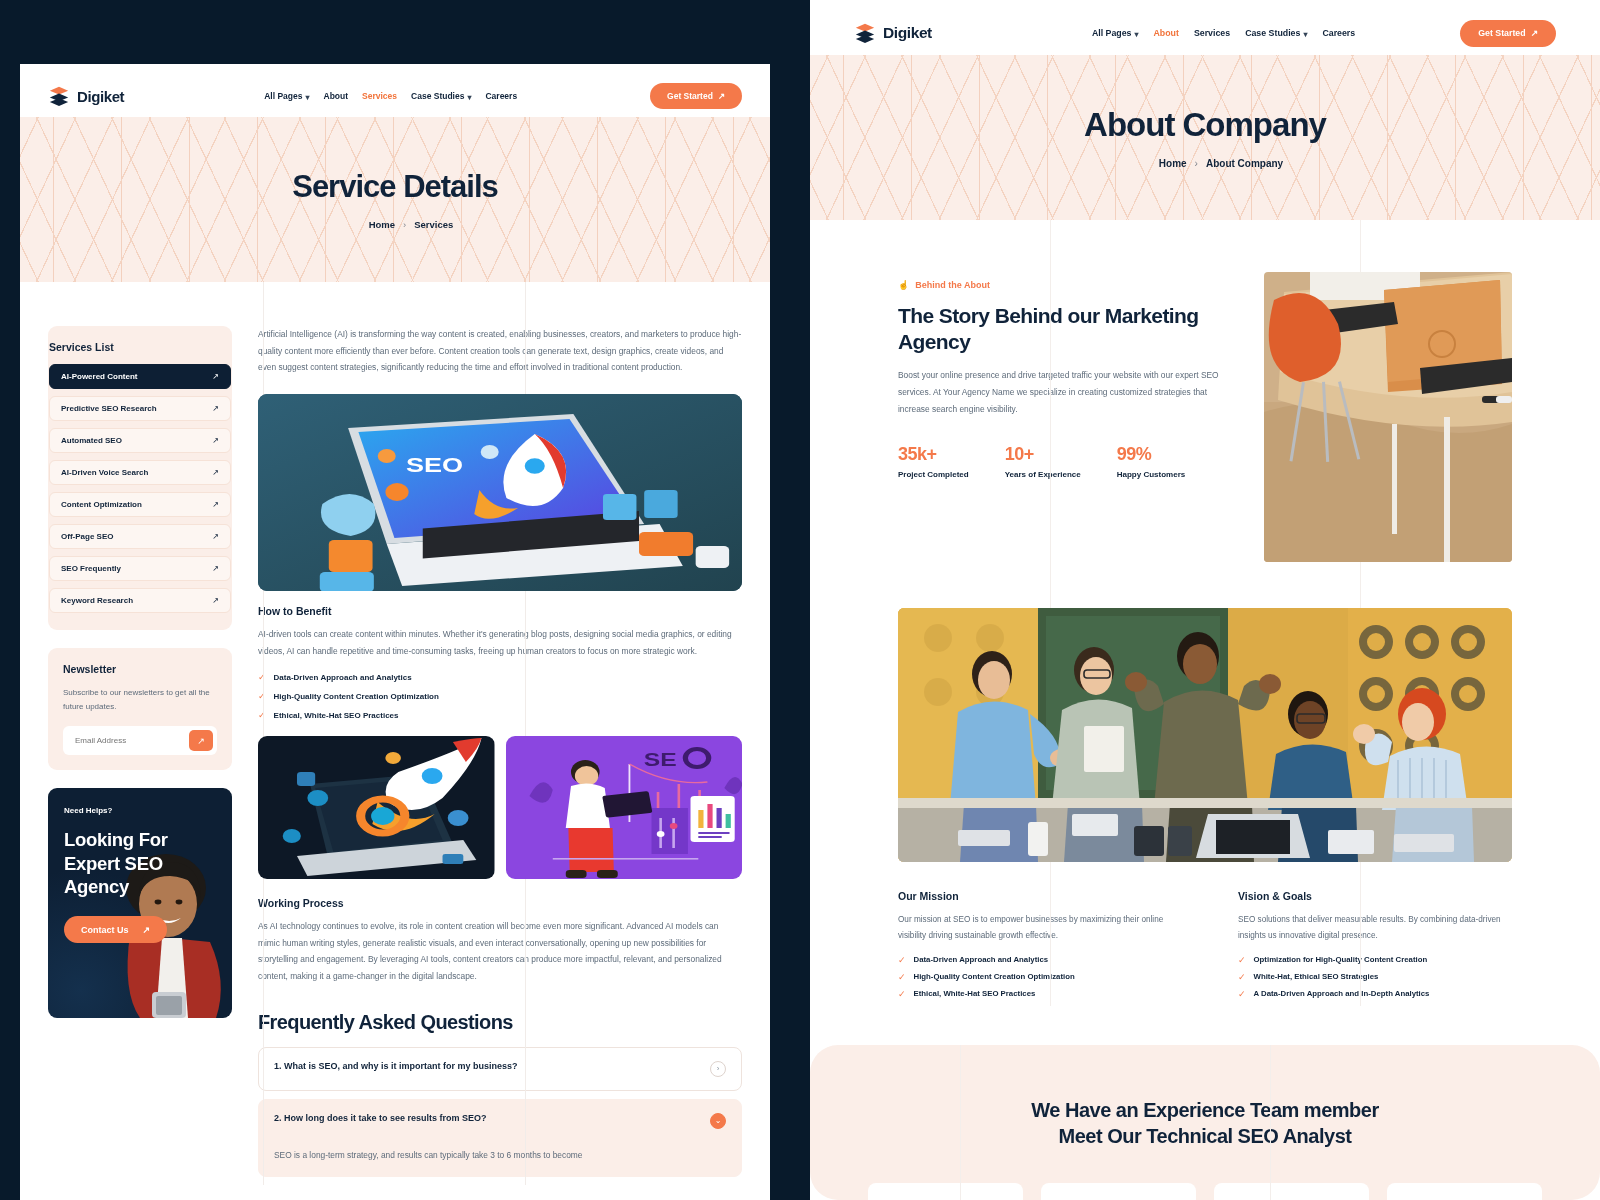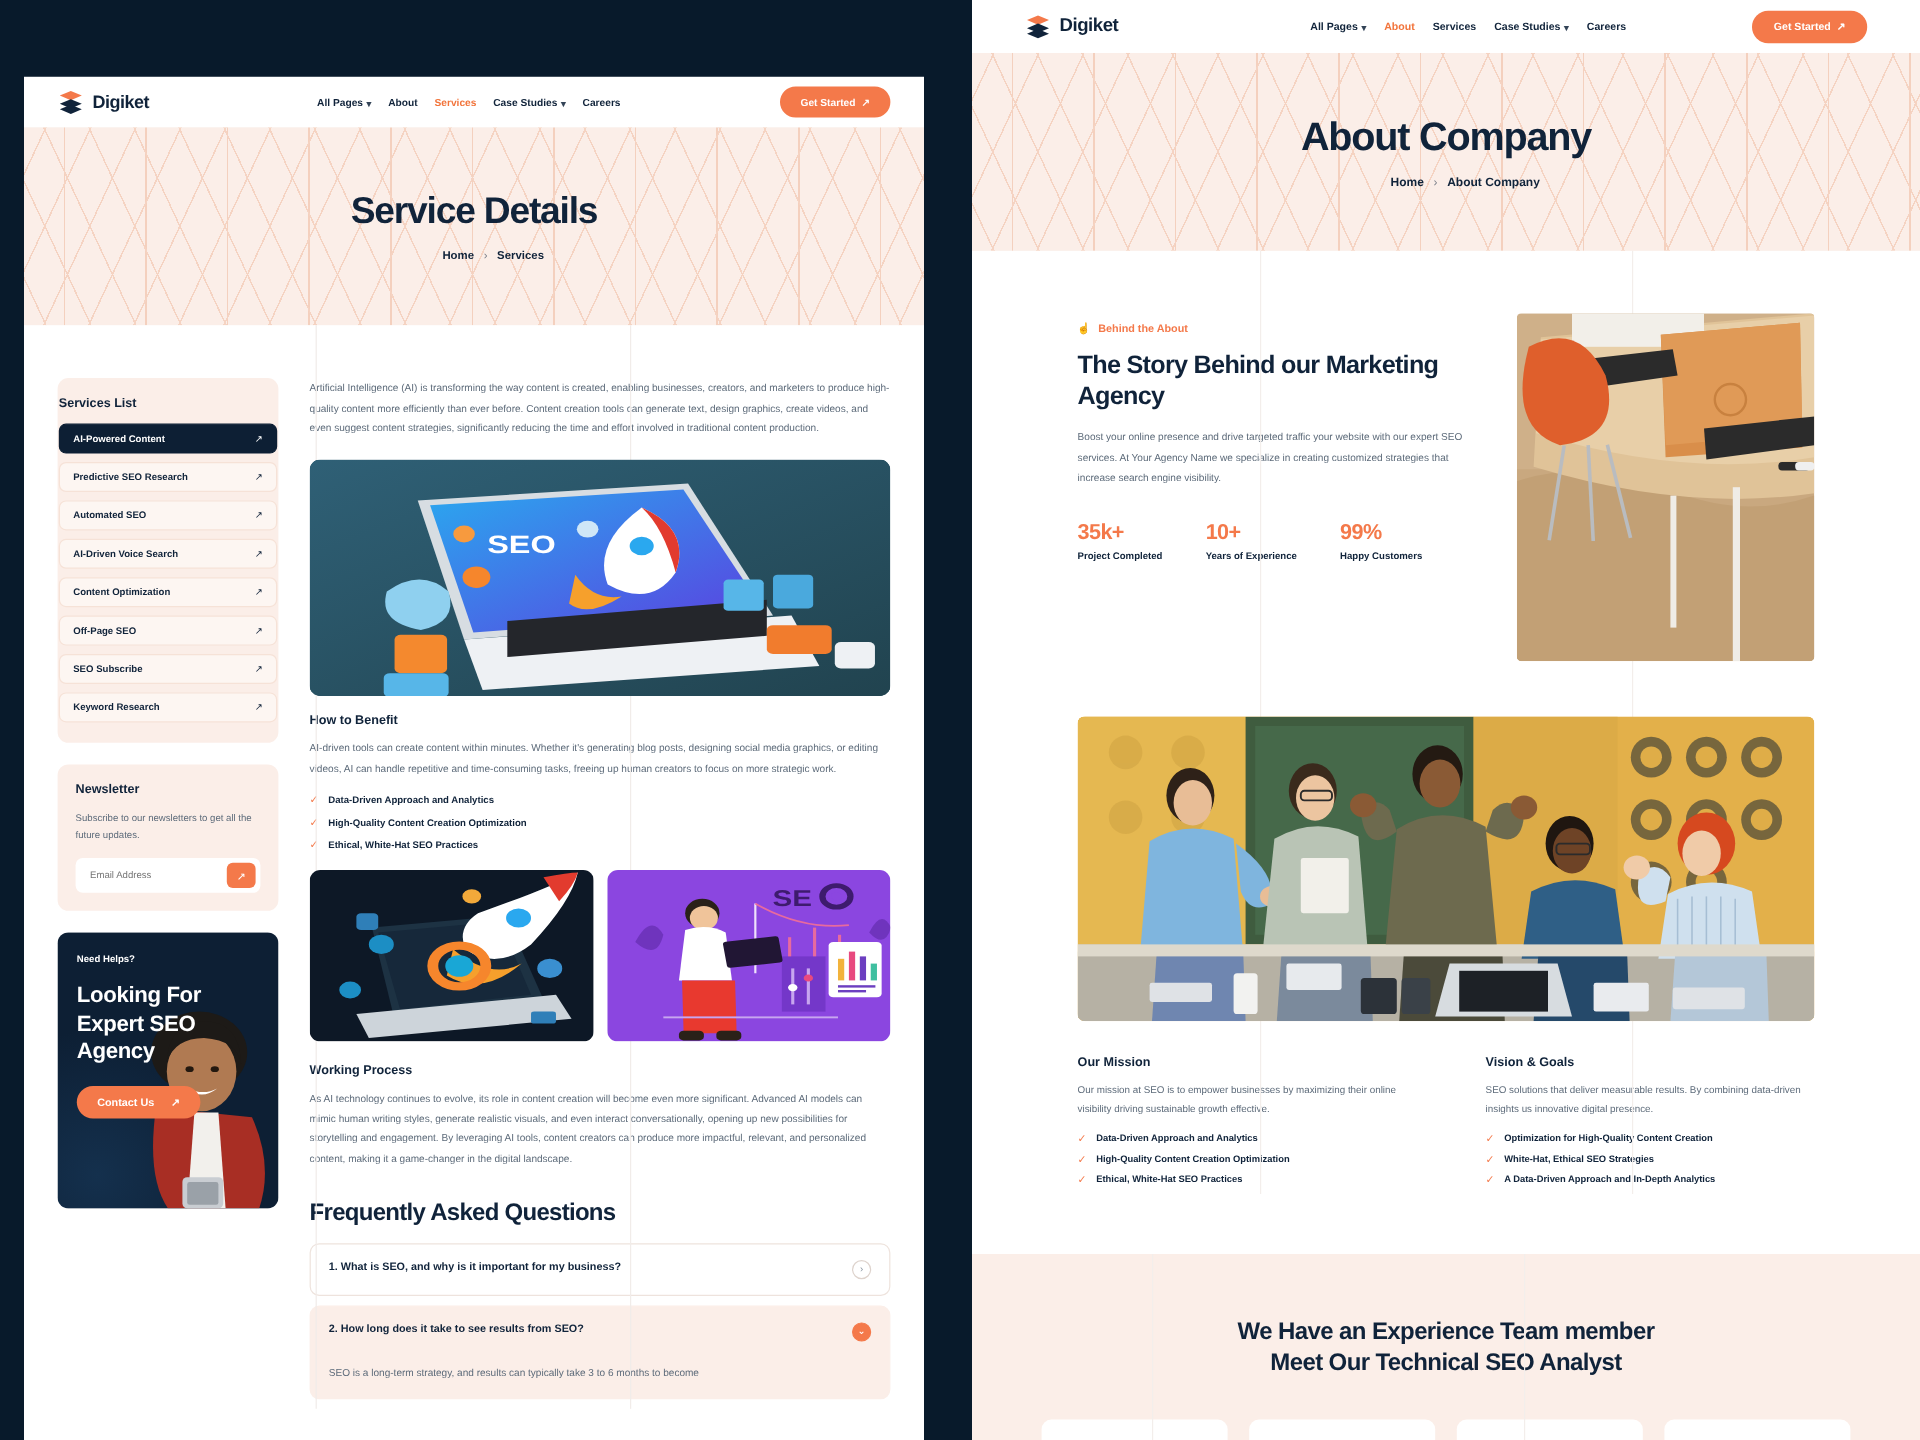--- a/index.html
+++ b/index.html
@@ -7,21 +7,21 @@
     width: 1600px; height: 1200px;
     background: #0a1a2a;
     font-family: "Liberation Sans", sans-serif;
     overflow: hidden;
   }
   .stage { position: relative; width: 1600px; height: 1200px; background: #081a2b; }
 
   
   .navbar {
     display: flex; align-items: center; background: #ffffff;
-    padding: 0 38px; position: relative; z-index: 5;
+    padding: 0 38px; position: relative; z-index: 5; margin-top: 11px;
   }
   .brand { display: flex; align-items: center; gap: 7px; }
   .brand-mark { width: 22px; height: 22px; position: relative; flex: 0 0 auto; }
   .brand-name { font-weight: 700; letter-spacing: -0.4px; color: #10233a; }
   .navlinks { display: flex; align-items: center; gap: 17px; margin-left: auto; }
   .navlink {
     color: #10233a; font-weight: 600; white-space: nowrap;
     display: flex; align-items: center; gap: 3px; cursor: pointer;
   }
   .navlink.active { color: #f2743b; }
@@ -148,21 +148,21 @@
   .team-photo { margin-top: 46px; height: 254px; border-radius: 6px; overflow: hidden; position: relative; }
   .mv { display: flex; gap: 66px; margin-top: 28px; }
   .mv-col { flex: 1; }
   .mv-h { font-size: 10.5px; font-weight: 700; color: #10233a; margin-bottom: 10px; }
   .mv-p { font-size: 8.2px; color: #5d6b7a; line-height: 1.95; margin-bottom: 11px; }
   .mv .chk { margin-bottom: 7px; }
   .mv .chk .txt { font-size: 7.8px; }
 
   .r-team {
     position: absolute; left: 0; right: 0; bottom: 0; top: 1045px; background: #fbeee8;
-    display: flex; flex-direction: column; align-items: center; padding-top: 53px;
+    display: flex; flex-direction: column; align-items: center; padding-top: 53px; border-radius: 28px;
   }
   .r-team h2 { font-size: 20px; font-weight: 700; color: #10233a; text-align: center;
     line-height: 1.28; letter-spacing: -0.5px; }
   .team-cards { display: flex; gap: 18px; margin-top: 34px; }
   .team-cards > div { width: 155px; height: 60px; background: #fff; border-radius: 8px; }
   .rvline { position: absolute; top: 0; bottom: 0; width: 1px; background: #f3eeeb; }
 </style>
 </head>
 <body>
 
@@ -240,21 +240,21 @@
           </div>
           <div class="svc">
             <span class="lbl">Content Optimization</span>
             <span class="arr">↗</span>
           </div>
           <div class="svc">
             <span class="lbl">Off-Page SEO</span>
             <span class="arr">↗</span>
           </div>
           <div class="svc">
-            <span class="lbl">SEO Subscribe</span>
+            <span class="lbl">SEO Frequently</span>
             <span class="arr">↗</span>
           </div>
           <div class="svc" style="margin-bottom:0;">
             <span class="lbl">Keyword Research</span>
             <span class="arr">↗</span>
           </div>
         </div>
 
         <div class="card-news">
           <div class="card-title">Newsletter</div>

